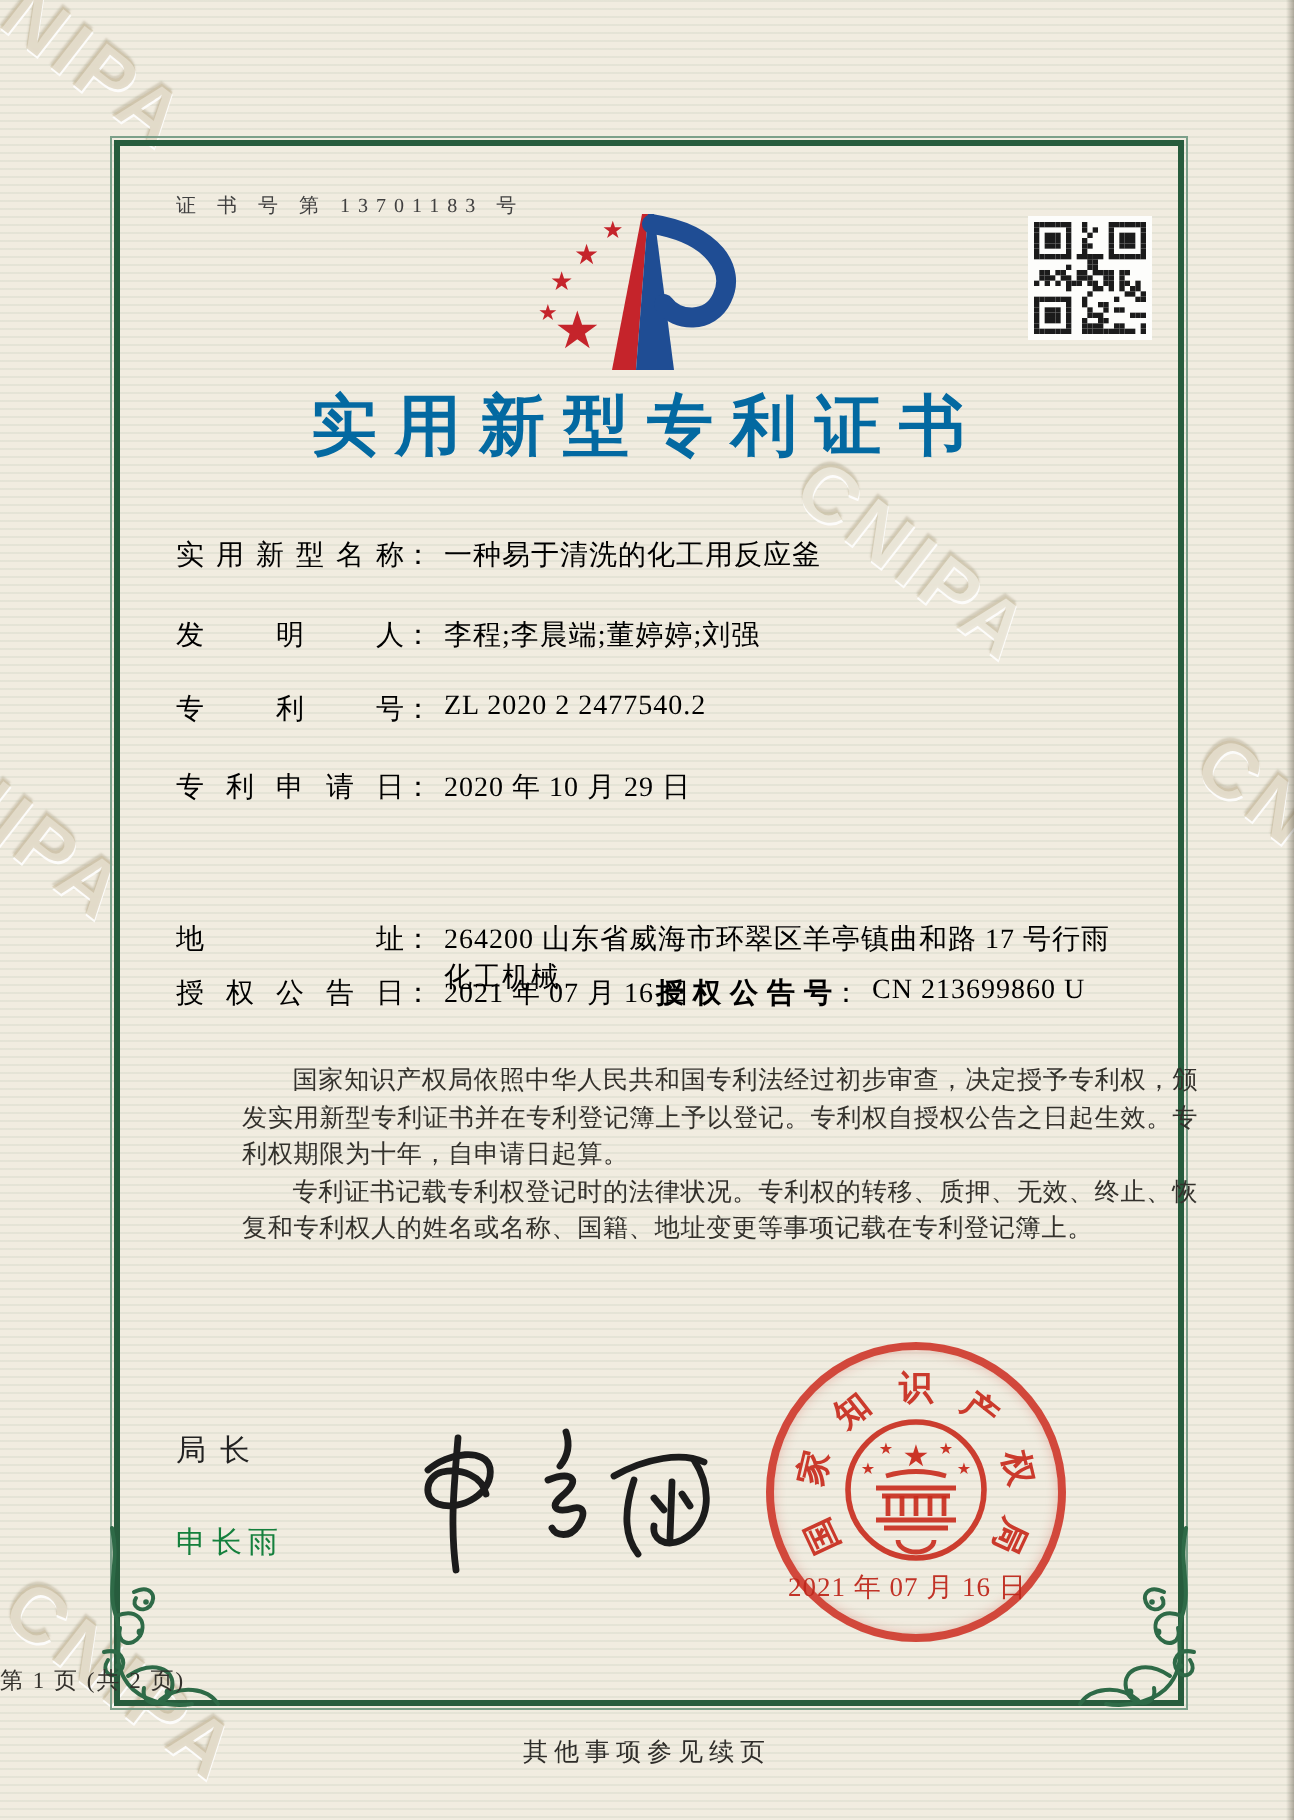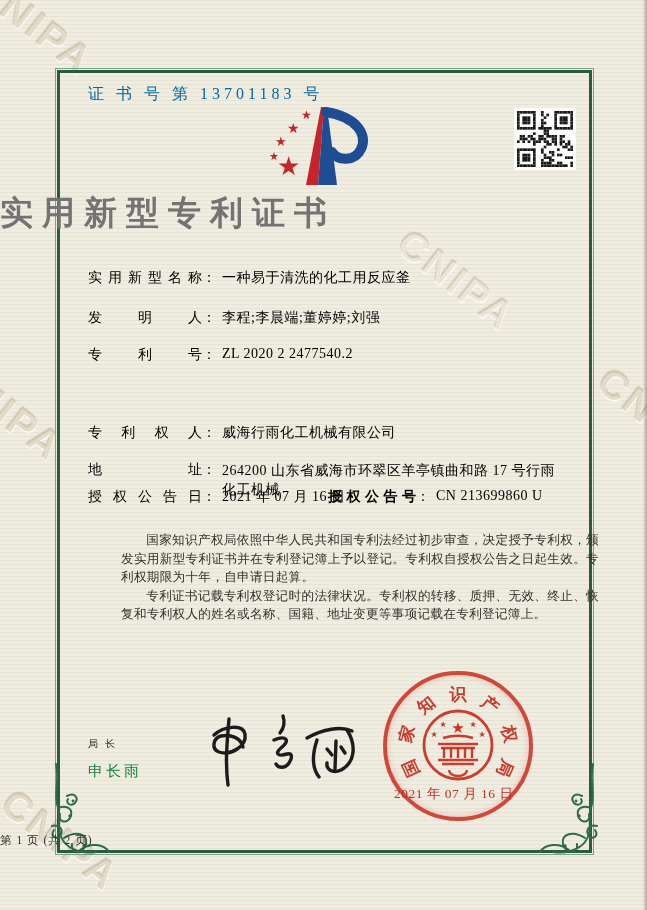--- a/index.html
+++ b/index.html
@@ -27,55 +27,55 @@
   
   .frame{position:absolute;left:55px;top:68px;width:537px;height:785px;
          border:1px solid #7ca08a;z-index:2;}
   .frame-inner{position:absolute;inset:1px;border:3px solid #275c3d;}
   .flourish{position:absolute;z-index:3;}
   .flourish.bl{left:49px;top:762px;}
   .flourish.br{left:528px;top:762px;transform:scaleX(-1);}
 
   .content{position:absolute;inset:0;z-index:4;}
 
-  .cert-no{position:absolute;left:88px;top:84px;font-size:16px;letter-spacing:4px;color:#0369a1;}
+  .cert-no{position:absolute;left:88px;top:96px;font-size:10px;letter-spacing:4px;color:#404040;}
 
   
   .logo{position:absolute;left:265px;top:101px;width:120px;height:92px;}
   .logo .star{position:absolute;color:#c5242b;line-height:1;font-family:"DejaVu Sans",sans-serif;}
   .logo .s1{left:36px;top:8px;font-size:12px;}
   .logo .s2{left:22px;top:20px;font-size:14px;}
   .logo .s3{left:10px;top:34px;font-size:13px;}
   .logo .s4{left:4px;top:50px;font-size:11px;}
   .logo .s5{left:12px;top:52px;font-size:26px;}
 
   .qr{position:absolute;left:517px;top:111px;width:56px;height:56px;background:#fdfdfb;
       box-shadow:0 0 0 3px #fdfdfb;}
 
-  .title{position:absolute;left:0;right:0;top:191px;font-size:33px;
-         font-weight:bold;letter-spacing:9px;color:#737373;}
+  .title{position:absolute;left:0;right:0;top:191px;text-align:center;font-size:33px;
+         font-weight:bold;letter-spacing:9px;color:#0369a1;}
 
   
   .frow{position:absolute;left:88px;font-size:14px;color:#000000;white-space:nowrap;}
   .flabel{display:inline-block;width:114px;text-align:justify;text-align-last:justify;
           vertical-align:top;letter-spacing:0;}
   .fcolon{display:inline-block;vertical-align:top;margin-right:6px;}
   .fvalue{display:inline-block;vertical-align:top;letter-spacing:0.5px;}
   .fvalue.wrap{white-space:normal;width:345px;line-height:19px;}
   .frow.r1{top:269px;} .frow.r2{top:309px;} .frow.r3{top:346px;}
   .frow.r4{top:385px;} .frow.r5{top:424px;} .frow.r6{top:461px;text-decoration:underline;}
   .frow.r7{top:488px;}
   .grant-right{position:absolute;left:240px;top:0;}
   .grant-right .flabel{width:88px;font-weight:bold;}
 
   .paras{position:absolute;left:88px;top:531px;width:478px;margin-left:33px;}
   .paras p{margin:0;font-size:12.6px;line-height:18.6px;text-align:justify;
            text-indent:2em;color:#33312c;letter-spacing:0.3px;}
 
-  .director-title{position:absolute;left:88px;top:737px;font-size:10px;letter-spacing:7px;color:#222;}
+  .director-title{position:absolute;left:88px;top:716px;font-size:15px;letter-spacing:7px;color:#222;}
   .director-name{position:absolute;left:88px;top:762px;font-size:15px;letter-spacing:3px;color:#15803d;}
   .signature{position:absolute;left:190px;top:703px;}
 
   
   .seal{position:absolute;left:383px;top:671px;width:142px;height:142px;border-radius:50%;
         border:4.5px solid rgba(205,44,30,0.85);z-index:5;
         box-shadow:inset 0 0 6px rgba(205,44,30,0.25);}
   .seal-char{position:absolute;font-size:17px;font-weight:bold;color:rgba(200,42,28,0.92);
              transform-origin:center;line-height:1;}
   .emblem{position:absolute;left:420px;top:707px;z-index:5;}
@@ -364,22 +364,22 @@
 
     <div class="frow r1">
       <span class="flabel">实用新型名称</span><span class="fcolon">：</span><span class="fvalue">一种易于清洗的化工用反应釜</span>
     </div>
     <div class="frow r2">
       <span class="flabel">发明人</span><span class="fcolon">：</span><span class="fvalue">李程;李晨端;董婷婷;刘强</span>
     </div>
     <div class="frow r3">
       <span class="flabel">专利号</span><span class="fcolon">：</span><span class="fvalue">ZL 2020 2 2477540.2</span>
     </div>
-    <div class="frow r5">
-      <span class="flabel">专利权人</span><span class="fcolon">：</span><span class="fvalue">威海行雨化工机械有限公司</span>
+    <div class="frow r4">
+      <span class="flabel">专利申请日</span><span class="fcolon">：</span><span class="fvalue">2020 年 10 月 29 日</span>
     </div>
     <div class="frow r6">
       <span class="flabel">地址</span><span class="fcolon">：</span><span class="fvalue wrap">264200 山东省威海市环翠区羊亭镇曲和路 17 号行雨化工机械</span>
     </div>
     <div class="frow r7">
       <span class="flabel">授权公告日</span><span class="fcolon">：</span><span class="fvalue">2021 年 07 月 16 日</span>
       <span class="grant-right"><span class="flabel">授权公告号</span><span class="fcolon">：</span><span class="fvalue">CN 213699860 U</span></span>
     </div>
 
     <div class="paras">
@@ -428,17 +428,18 @@
         <text x="0" y="-12" font-size="15">★</text>
         <text x="-15" y="-18" font-size="8">★</text>
         <text x="15" y="-18" font-size="8">★</text>
         <text x="-24" y="-8" font-size="8">★</text>
         <text x="24" y="-8" font-size="8">★</text>
       </g>
     </svg>
     <div class="seal-date">2021 年 07 月 16 日</div>
 
     <div class="page-num">第 1 页 (共 2 页)</div>
+    <div class="footer-note">其他事项参见续页</div>
 
   </div>
 
   <div class="edge-shadow"></div>
 </div>
 
 </body></html>

